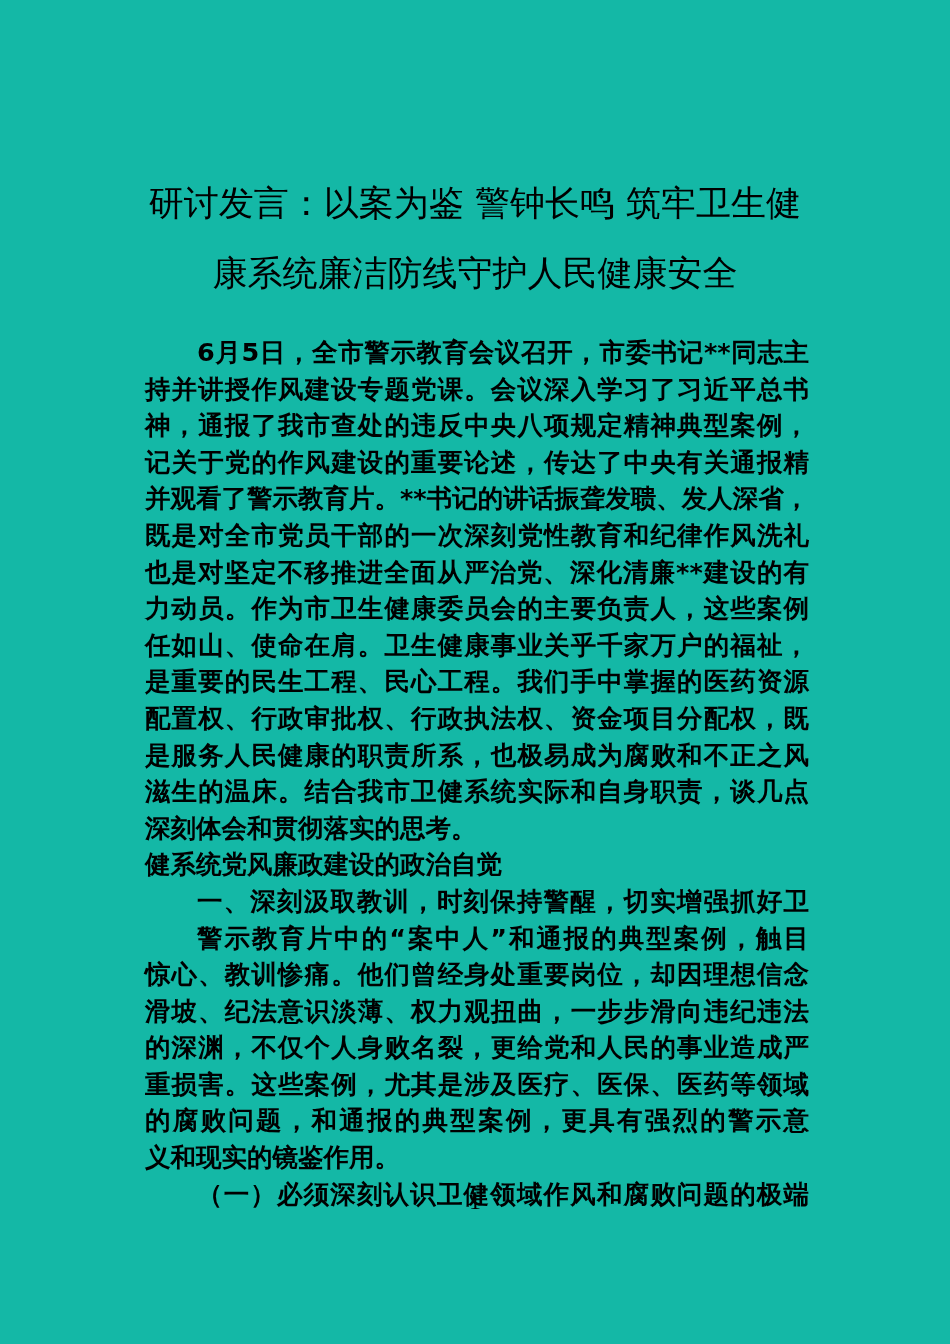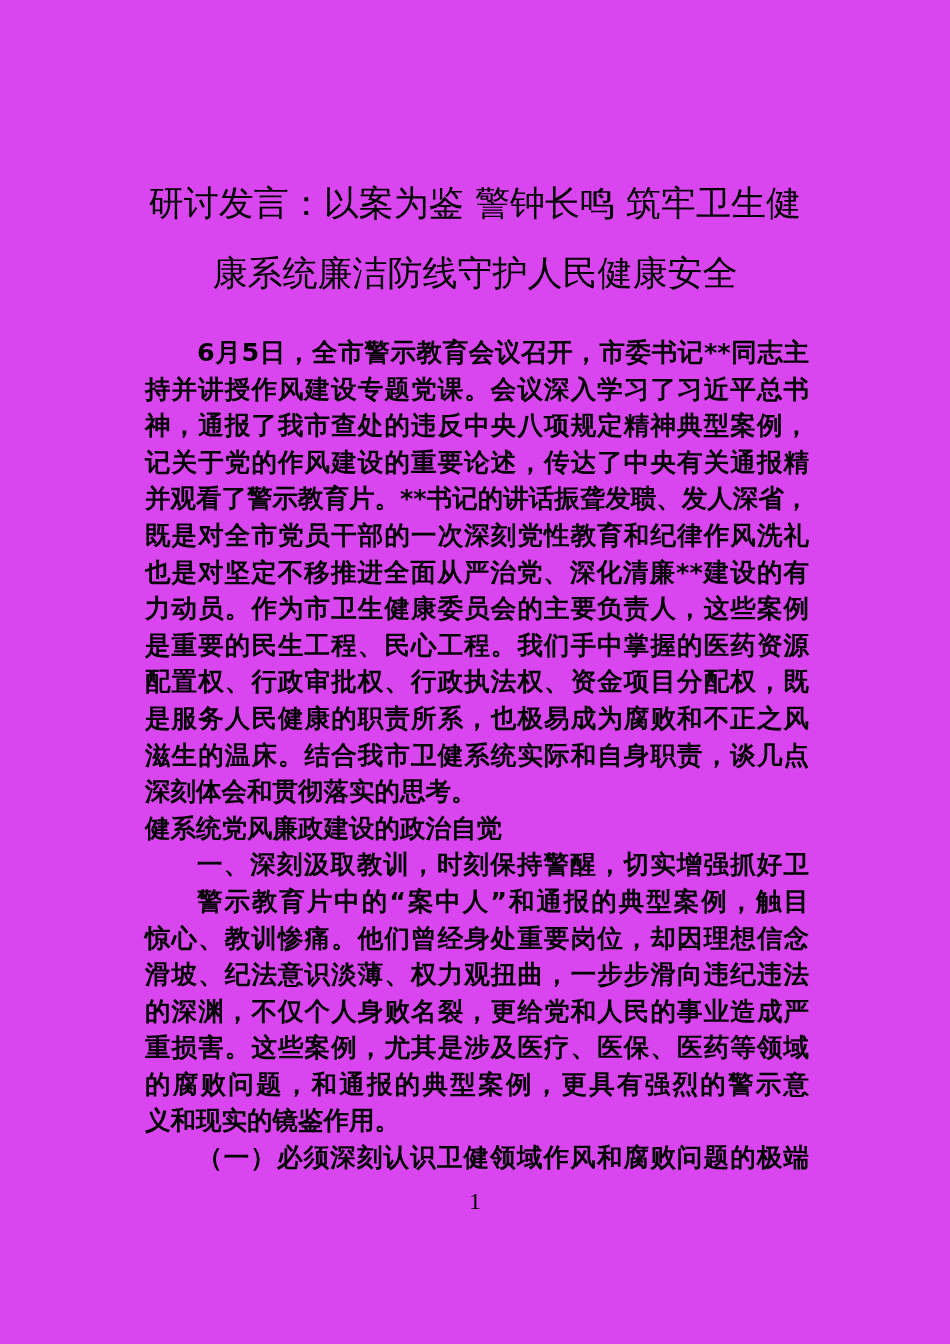--- a/index.html
+++ b/index.html
@@ -1,18 +1,18 @@
 <!DOCTYPE html>
 <html><head>
   <meta charset="utf-8">
   <style>
     html, body { margin: 0; padding: 0; background: #ffffff; }
     body { width: 950px; height: 1344px; position: relative; overflow: hidden;
            font-family: "DejaVu Sans", "Liberation Sans", sans-serif; color: #000; }
-    .page { position: absolute; left: 0; top: 0; width: 950px; height: 1344px; background: #d946ef; }
+    .page { position: absolute; left: 0; top: 0; width: 950px; height: 1344px; background: #14b8a6; }
     .title { position: absolute; left: 120px; width: 710px; top: 168px; text-align: center;
              font-size: 35px; line-height: 70px; letter-spacing: 0px; }
     .title-line { display: block; white-space: nowrap; }
     .body { position: absolute; left: 145px; top: 334px; width: 664px; }
     .line { display: block; height: 36.6px; line-height: 36.6px; font-size: 25.5px;
             white-space: nowrap; text-align: justify; text-align-last: justify; font-weight: bold; }
     .line.last { text-align-last: left; }
     .indent { padding-left: 52px; }
     .page-number { position: absolute; top: 1188px; left: 0; width: 950px; text-align: center;
                    font-family: "Liberation Serif", "DejaVu Serif", serif; font-size: 24px; }
@@ -28,20 +28,21 @@
 
   <div class="body">
     <span class="line indent">6月5日，全市警示教育会议召开，市委书记**同志主</span>
     <span class="line">持并讲授作风建设专题党课。会议深入学习了习近平总书</span>
     <span class="line">神，通报了我市查处的违反中央八项规定精神典型案例，</span>
     <span class="line">记关于党的作风建设的重要论述，传达了中央有关通报精</span>
     <span class="line">并观看了警示教育片。**书记的讲话振聋发聩、发人深省，</span>
     <span class="line">既是对全市党员干部的一次深刻党性教育和纪律作风洗礼</span>
     <span class="line">也是对坚定不移推进全面从严治党、深化清廉**建设的有</span>
     <span class="line">力动员。作为市卫生健康委员会的主要负责人，这些案例</span>
+    <span class="line">任如山、使命在肩。卫生健康事业关乎千家万户的福祉，</span>
     <span class="line">是重要的民生工程、民心工程。我们手中掌握的医药资源</span>
     <span class="line">配置权、行政审批权、行政执法权、资金项目分配权，既</span>
     <span class="line">是服务人民健康的职责所系，也极易成为腐败和不正之风</span>
     <span class="line">滋生的温床。结合我市卫健系统实际和自身职责，谈几点</span>
     <span class="line last">深刻体会和贯彻落实的思考。</span>
     <span class="line last">健系统党风廉政建设的政治自觉</span>
     <span class="line indent">一、深刻汲取教训，时刻保持警醒，切实增强抓好卫</span>
     <span class="line indent">警示教育片中的“案中人”和通报的典型案例，触目</span>
     <span class="line">惊心、教训惨痛。他们曾经身处重要岗位，却因理想信念</span>
     <span class="line">滑坡、纪法意识淡薄、权力观扭曲，一步步滑向违纪违法</span>

